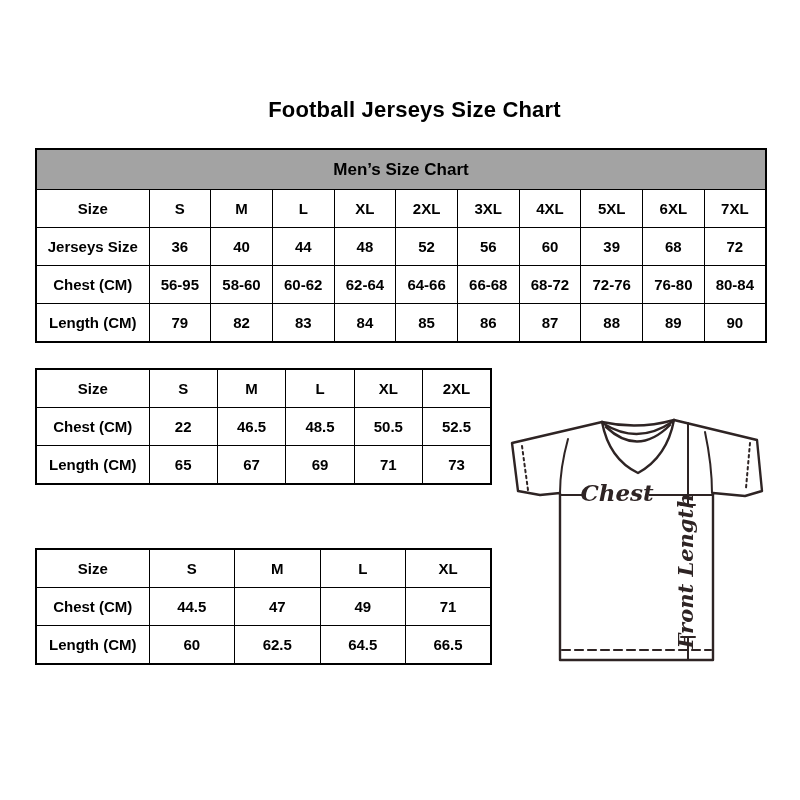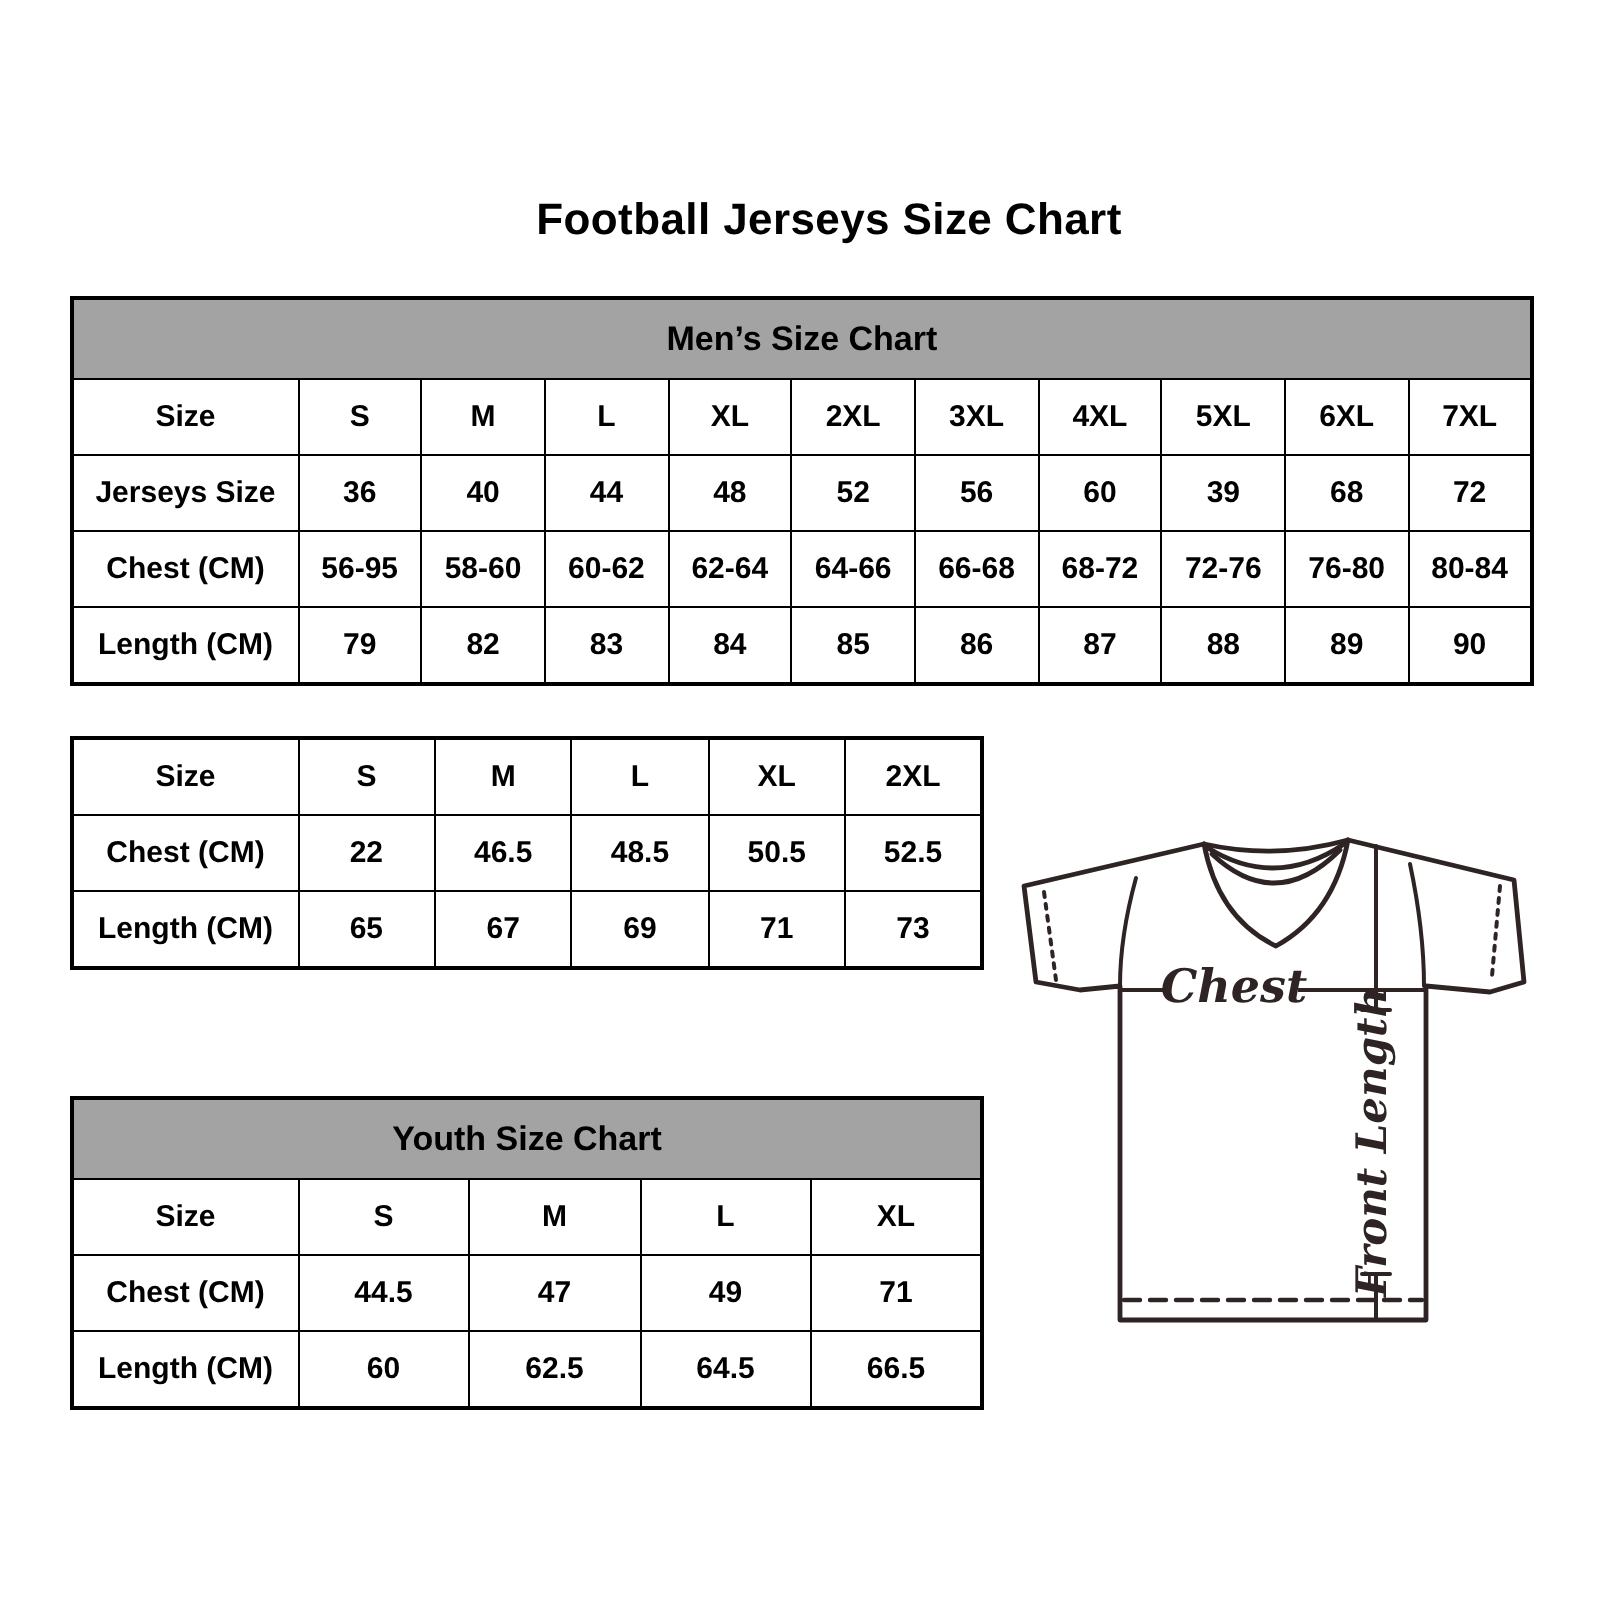--- a/index.html
+++ b/index.html
@@ -149,23 +149,20 @@
 
 <table class="szt tbl-youth">
   <colgroup>
     <col style="width:113px">
     <col style="width:85.5px">
       <col style="width:85.5px">
       <col style="width:85.5px">
       <col style="width:85.5px">
   </colgroup>
   <tbody>
-      <tr class="hdr">
-    <td colspan="5">Youth Size Chart</td>
-  </tr>
   <tr>
     <td>Size</td>
     <td>S</td>
     <td>M</td>
     <td>L</td>
     <td>XL</td>
   </tr>
   <tr>
     <td>Chest (CM)</td>
     <td>44.5</td>

